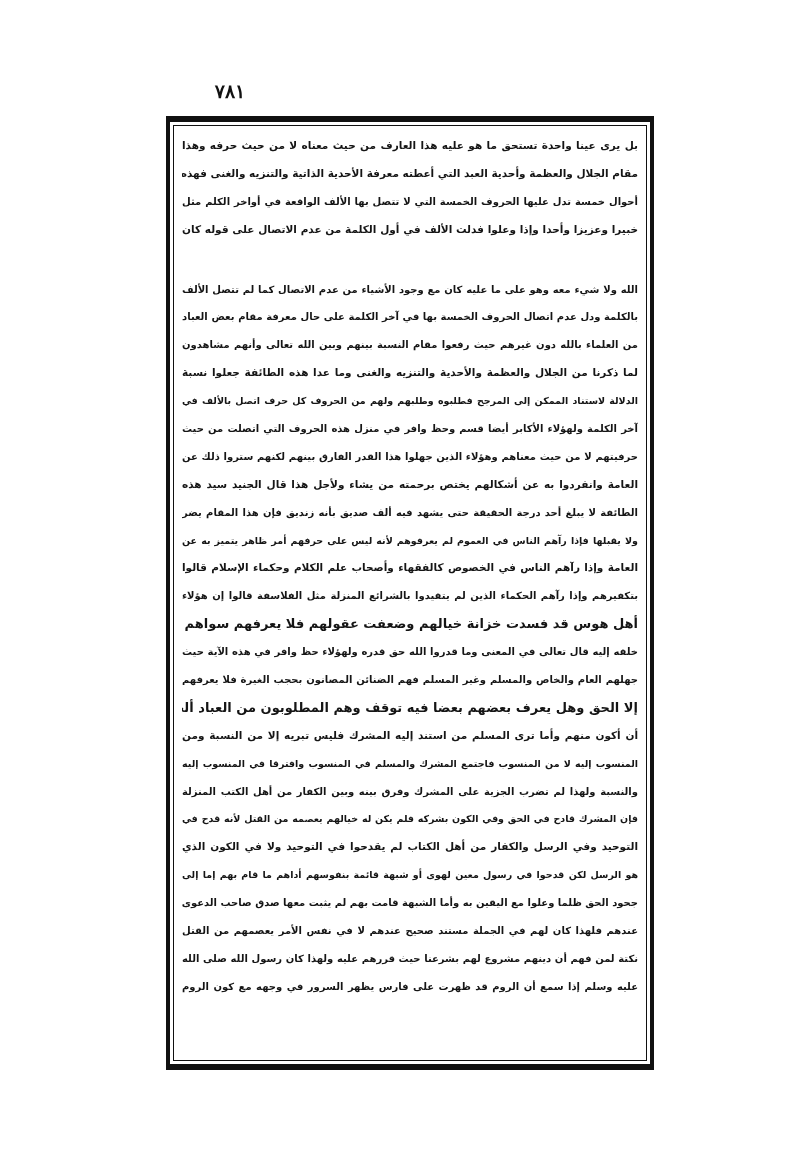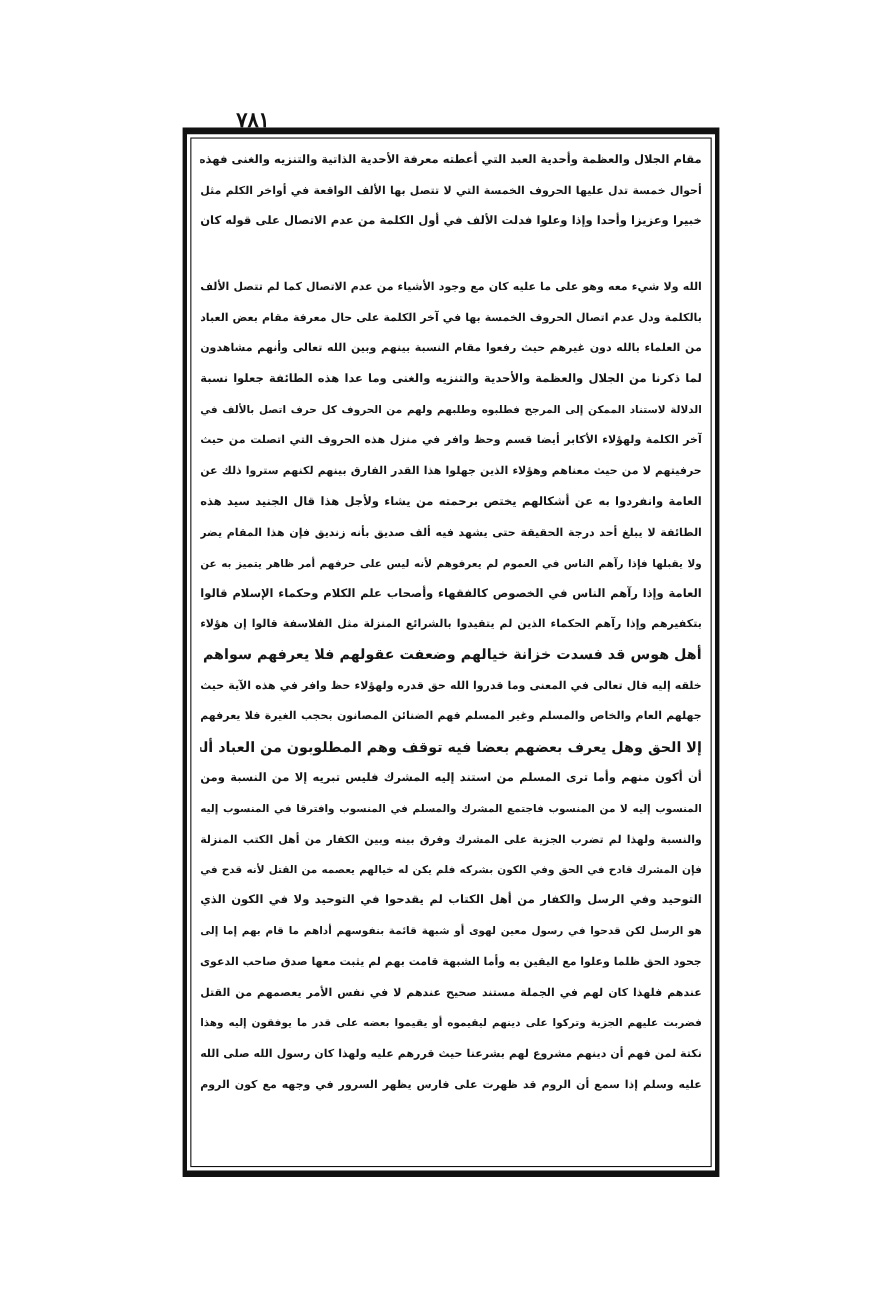--- a/index.html
+++ b/index.html
@@ -11,21 +11,21 @@
     width: 800px;
     height: 1172px;
     position: relative;
     overflow: hidden;
     font-family: "DejaVu Sans", sans-serif;
     color: #111111;
   }
   .page-number {
     position: absolute;
     left: 208px;
-    top: 97px;
+    top: 80px;
     width: 44px;
     text-align: center;
     font-family: Liberation Sans, sans-serif;
     font-weight: bold;
     font-size: 19px;
     letter-spacing: 1px;
     color: #111;
   }
   .frame {
     position: absolute;
@@ -65,20 +65,21 @@
     unicode-bidi: embed;
   }
 </style>
 </head>
 <body>
 
 <div class="page-number">٧٨١</div>
 
 <div class="frame">
   <div class="frame-inner" id="text-block">
+      <span class="text-line" style="height: 27.9px; line-height: 27.9px; font-size: 10.5px;">بل يرى عينا واحدة تستحق ما هو عليه هذا العارف من حيث معناه لا من حيث حرفه وهذا</span>
       <span class="text-line" style="height: 27.9px; line-height: 27.9px; font-size: 10.5px;">مقام الجلال والعظمة وأحدية العبد التي أعطته معرفة الأحدية الذاتية والتنزيه والغنى فهذه</span>
       <span class="text-line" style="height: 27.9px; line-height: 27.9px; font-size: 10px;">أحوال خمسة تدل عليها الحروف الخمسة التي لا تتصل بها الألف الواقعة في أواخر الكلم مثل</span>
       <span class="text-line" style="height: 27.9px; line-height: 27.9px; font-size: 10.5px;">خبيرا وعزيزا وأحدا وإذا وعلوا فدلت الألف في أول الكلمة من عدم الاتصال على قوله كان</span>
       <span class="text-line" style="height: 27.9px; line-height: 27.9px; font-size: 10px; margin-top: 32px;">الله ولا شيء معه وهو على ما عليه كان مع وجود الأشياء من عدم الاتصال كما لم تتصل الألف</span>
       <span class="text-line" style="height: 27.9px; line-height: 27.9px; font-size: 10px;">بالكلمة ودل عدم اتصال الحروف الخمسة بها في آخر الكلمة على حال معرفة مقام بعض العباد</span>
       <span class="text-line" style="height: 27.9px; line-height: 27.9px; font-size: 10px;">من العلماء بالله دون غيرهم حيث رفعوا مقام النسبة بينهم وبين الله تعالى وأنهم مشاهدون</span>
       <span class="text-line" style="height: 27.9px; line-height: 27.9px; font-size: 10.5px;">لما ذكرنا من الجلال والعظمة والأحدية والتنزيه والغنى وما عدا هذه الطائفة جعلوا نسبة</span>
       <span class="text-line" style="height: 27.9px; line-height: 27.9px; font-size: 9.5px;">الدلالة لاستناد الممكن إلى المرجح فطلبوه وطلبهم ولهم من الحروف كل حرف اتصل بالألف في</span>
       <span class="text-line" style="height: 27.9px; line-height: 27.9px; font-size: 10px;">آخر الكلمة ولهؤلاء الأكابر أيضا قسم وحظ وافر في منزل هذه الحروف التي اتصلت من حيث</span>
       <span class="text-line" style="height: 27.9px; line-height: 27.9px; font-size: 10px;">حرفيتهم لا من حيث معناهم وهؤلاء الذين جهلوا هذا القدر الفارق بينهم لكنهم ستروا ذلك عن</span>
@@ -92,17 +93,16 @@
       <span class="text-line" style="height: 27.9px; line-height: 27.9px; font-size: 10px;">جهلهم العام والخاص والمسلم وغير المسلم فهم الضنائن المصانون بحجب الغيرة فلا يعرفهم</span>
       <span class="text-line" style="height: 27.9px; line-height: 27.9px; font-size: 13px;">إلا الحق وهل يعرف بعضهم بعضا فيه توقف وهم المطلوبون من العباد ألحقنا الله بهم وأرجو</span>
       <span class="text-line" style="height: 27.9px; line-height: 27.9px; font-size: 10.5px;">أن أكون منهم وأما ترى المسلم من استند إليه المشرك فليس تبريه إلا من النسبة ومن</span>
       <span class="text-line" style="height: 27.9px; line-height: 27.9px; font-size: 9.5px;">المنسوب إليه لا من المنسوب فاجتمع المشرك والمسلم في المنسوب وافترقا في المنسوب إليه</span>
       <span class="text-line" style="height: 27.9px; line-height: 27.9px; font-size: 10px;">والنسبة ولهذا لم تضرب الجزية على المشرك وفرق بينه وبين الكفار من أهل الكتب المنزلة</span>
       <span class="text-line" style="height: 27.9px; line-height: 27.9px; font-size: 9.5px;">فإن المشرك قادح في الحق وفي الكون بشركه فلم يكن له خيالهم يعصمه من القتل لأنه قدح في</span>
       <span class="text-line" style="height: 27.9px; line-height: 27.9px; font-size: 10.5px;">التوحيد وفي الرسل والكفار من أهل الكتاب لم يقدحوا في التوحيد ولا في الكون الذي</span>
       <span class="text-line" style="height: 27.9px; line-height: 27.9px; font-size: 9.5px;">هو الرسل لكن قدحوا في رسول معين لهوى أو شبهة قائمة بنفوسهم أداهم ما قام بهم إما إلى</span>
       <span class="text-line" style="height: 27.9px; line-height: 27.9px; font-size: 10px;">جحود الحق ظلما وعلوا مع اليقين به وأما الشبهة قامت بهم لم يثبت معها صدق صاحب الدعوى</span>
       <span class="text-line" style="height: 27.9px; line-height: 27.9px; font-size: 10px;">عندهم فلهذا كان لهم في الجملة مستند صحيح عندهم لا في نفس الأمر يعصمهم من القتل</span>
-      <span class="text-line" style="height: 27.9px; line-height: 27.9px; font-size: 9.5px;">فضربت عليهم الجزية وتركوا على دينهم ليقيموه أو يقيموا بعضه على قدر ما يوفقون إليه وهذا</span>
       <span class="text-line" style="height: 27.9px; line-height: 27.9px; font-size: 10px;">نكتة لمن فهم أن دينهم مشروع لهم بشرعنا حيث قررهم عليه ولهذا كان رسول الله صلى الله</span>
       <span class="text-line" style="height: 27.9px; line-height: 27.9px; font-size: 10px;">عليه وسلم إذا سمع أن الروم قد ظهرت على فارس يظهر السرور في وجهه مع كون الروم</span>
     </div>
 </div>
 
 </body></html>

